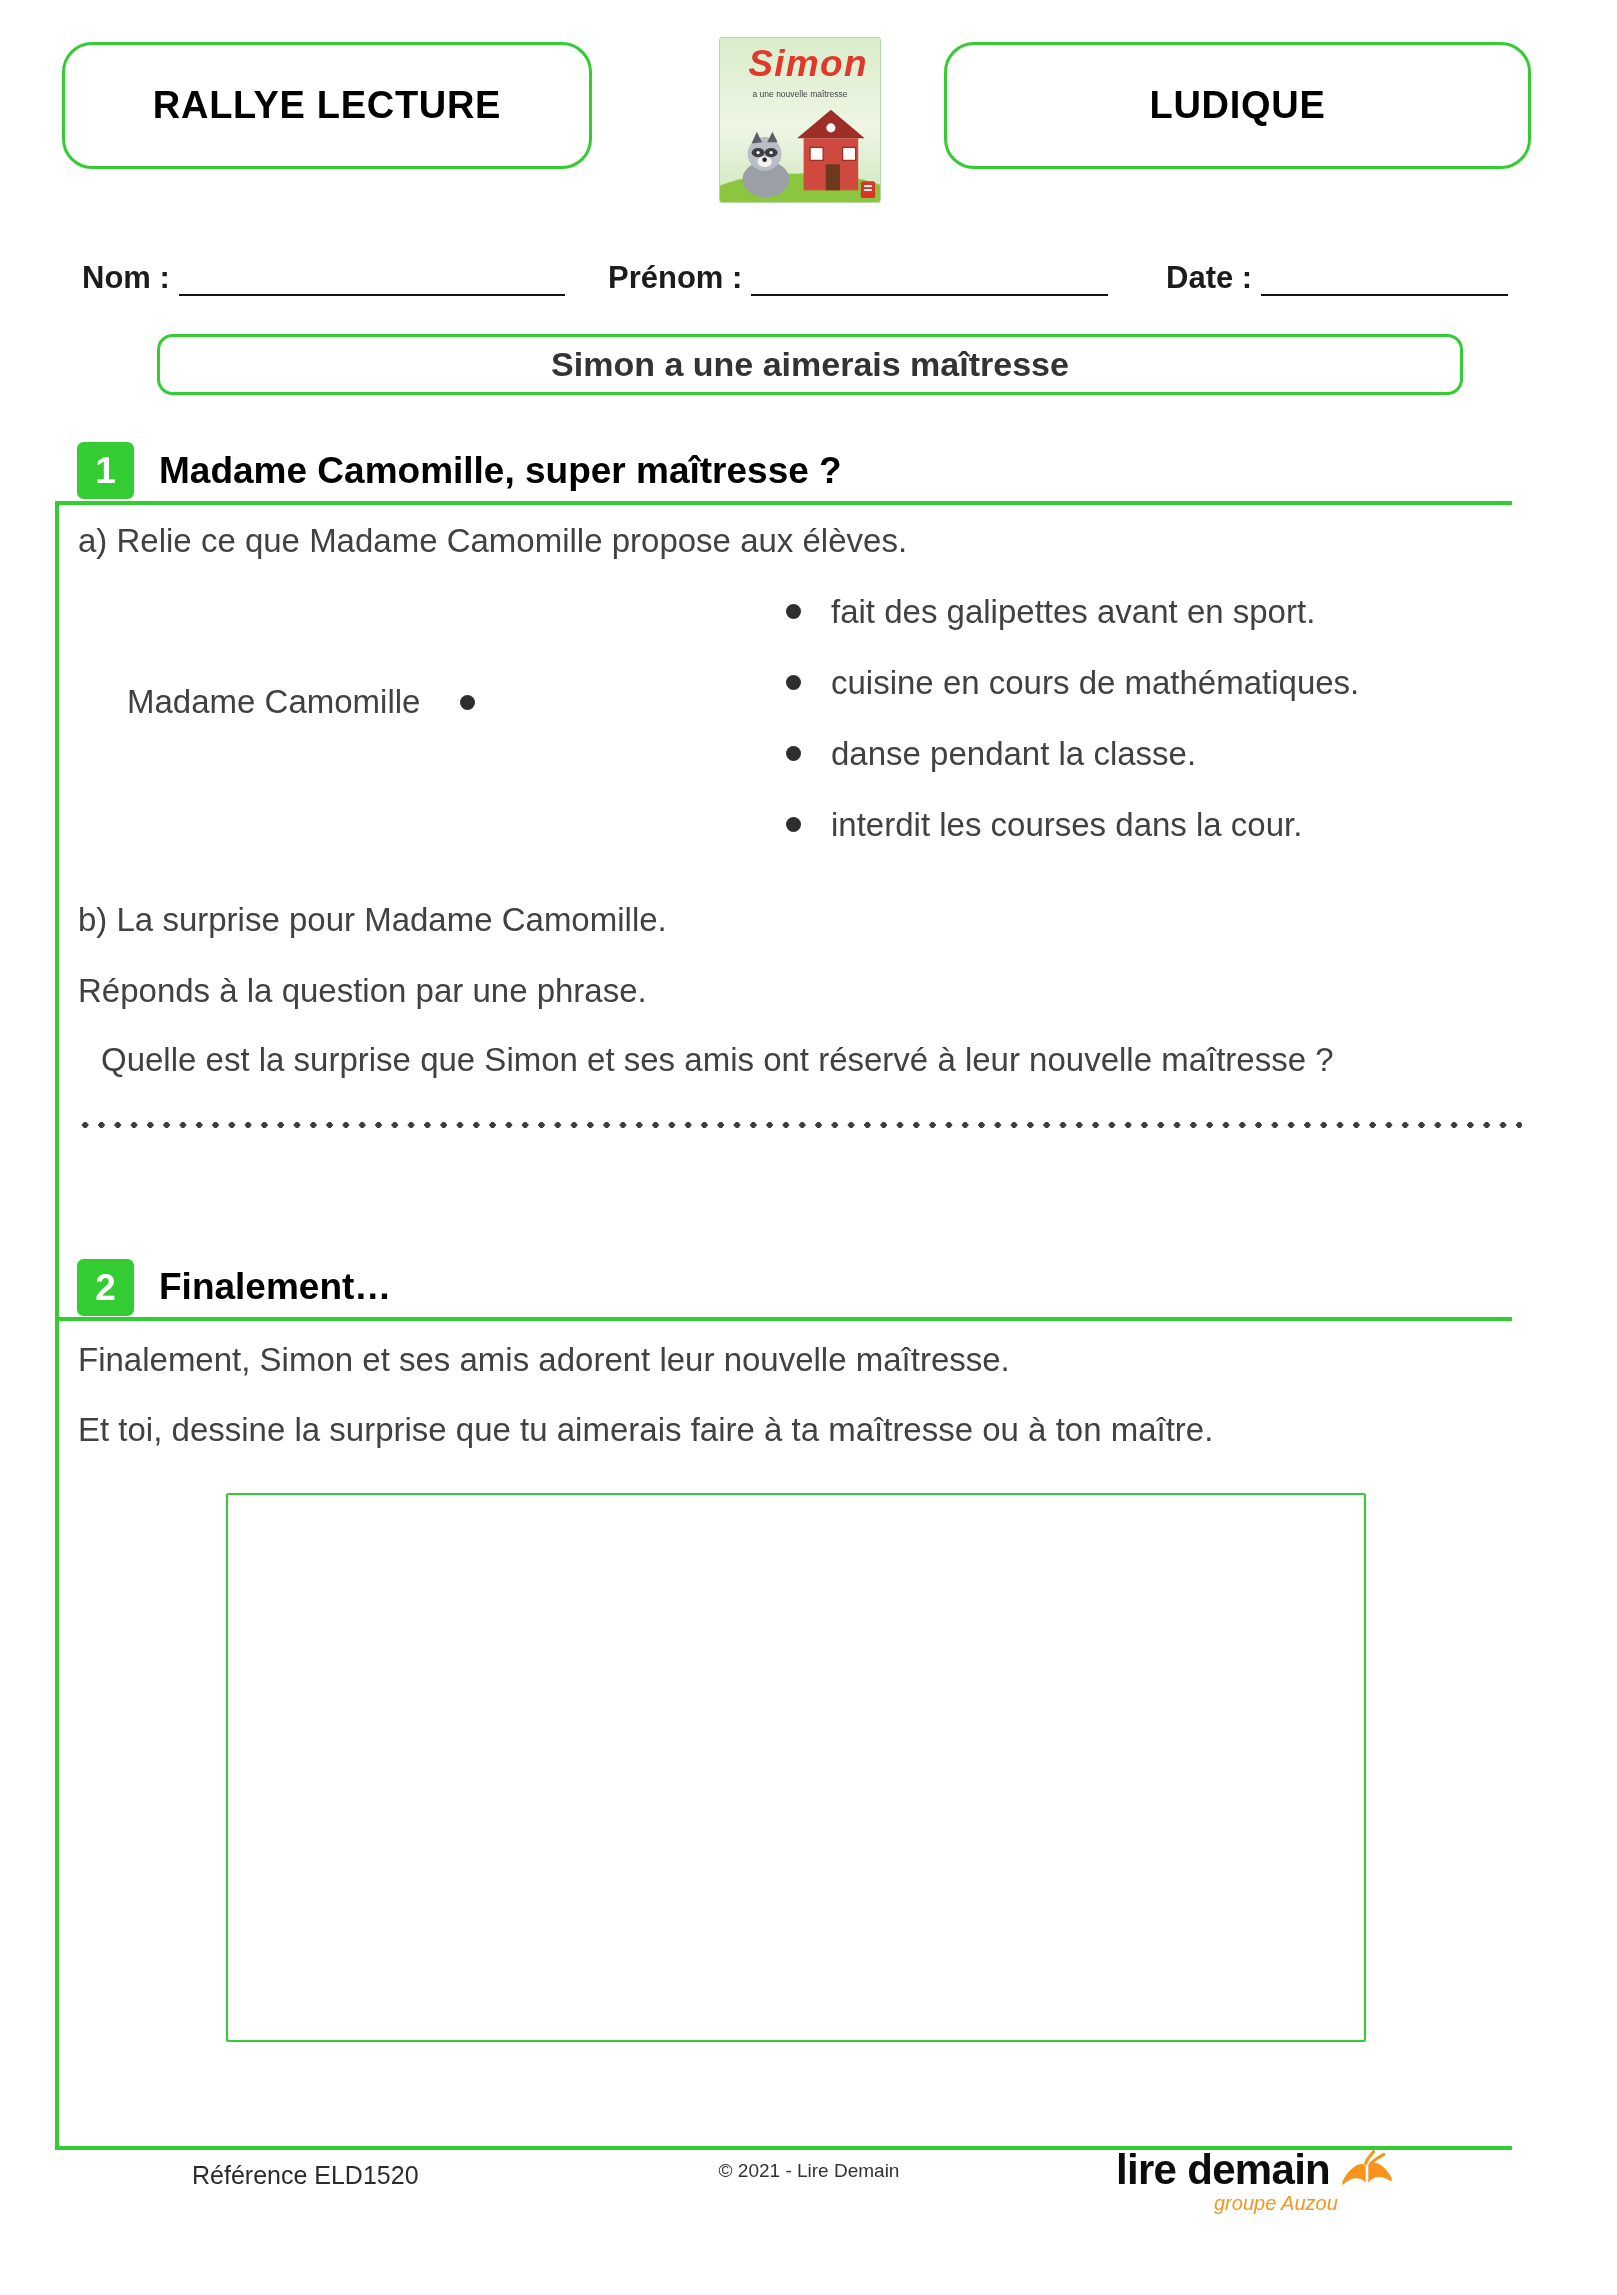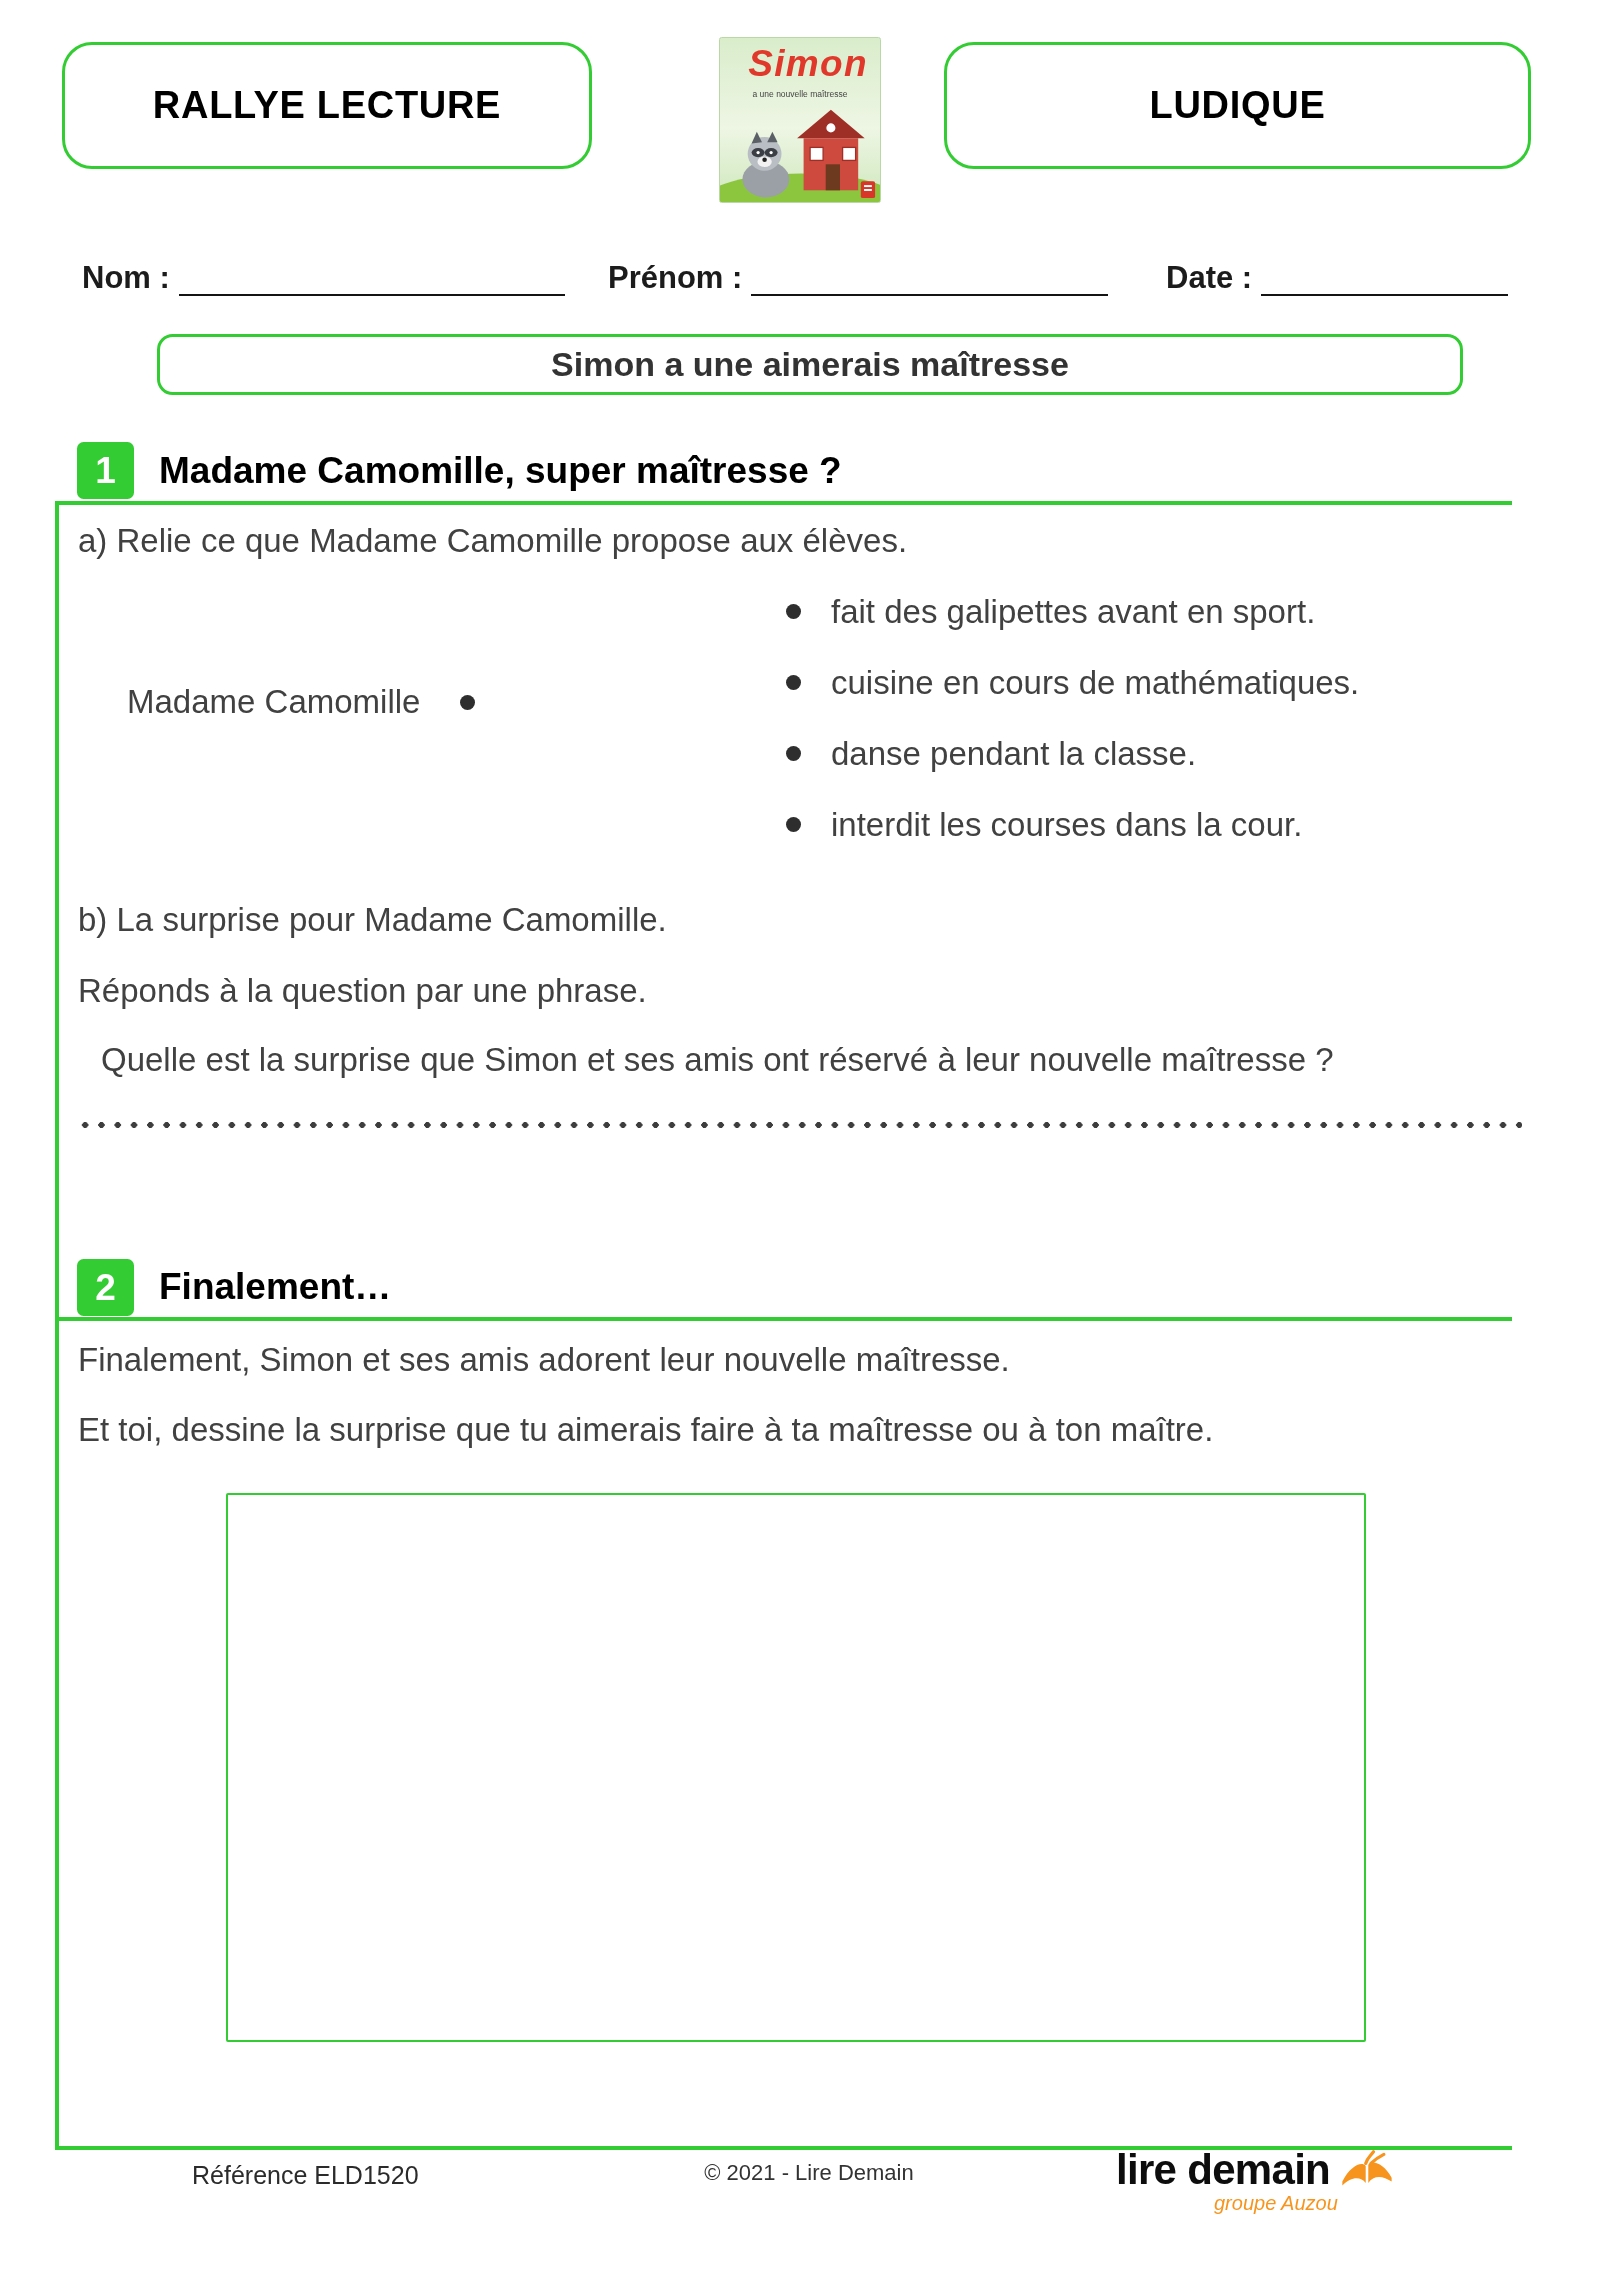--- a/index.html
+++ b/index.html
@@ -65,21 +65,21 @@
       background-image:radial-gradient(circle,#3d3d3d 2.9px,transparent 3.3px);
       background-size:16.3px 10.4px;background-repeat:repeat-x;background-position:left bottom;}
 
   
   .draw-box{position:absolute;left:226px;top:1493px;width:1140px;height:549px;
             border:2.6px solid var(--green);border-radius:2px;background:#fff;}
 
   
   .footer-text{position:absolute;font-size:25px;color:#2b2b2b;white-space:nowrap;}
   .footer-copy{position:absolute;left:0;top:2160px;width:100%;text-align:center;
-               font-size:22px;color:#333;}
+               font-size:19px;color:#333;}
   .footer-logo{position:absolute;left:1116px;top:2144px;display:flex;align-items:flex-start;}
   .logo-text{font-size:42px;font-weight:bold;color:#0d0d0d;letter-spacing:-0.7px;line-height:1;padding-top:5.2px;}
   .logo-icon{width:60px;height:48px;margin-left:6.5px;}
   .logo-sub{position:absolute;left:98px;top:48px;font-size:20px;font-style:italic;
             color:var(--orange);white-space:nowrap;}
 </style>
 </head>
 <body>
 
 <div class="page">

